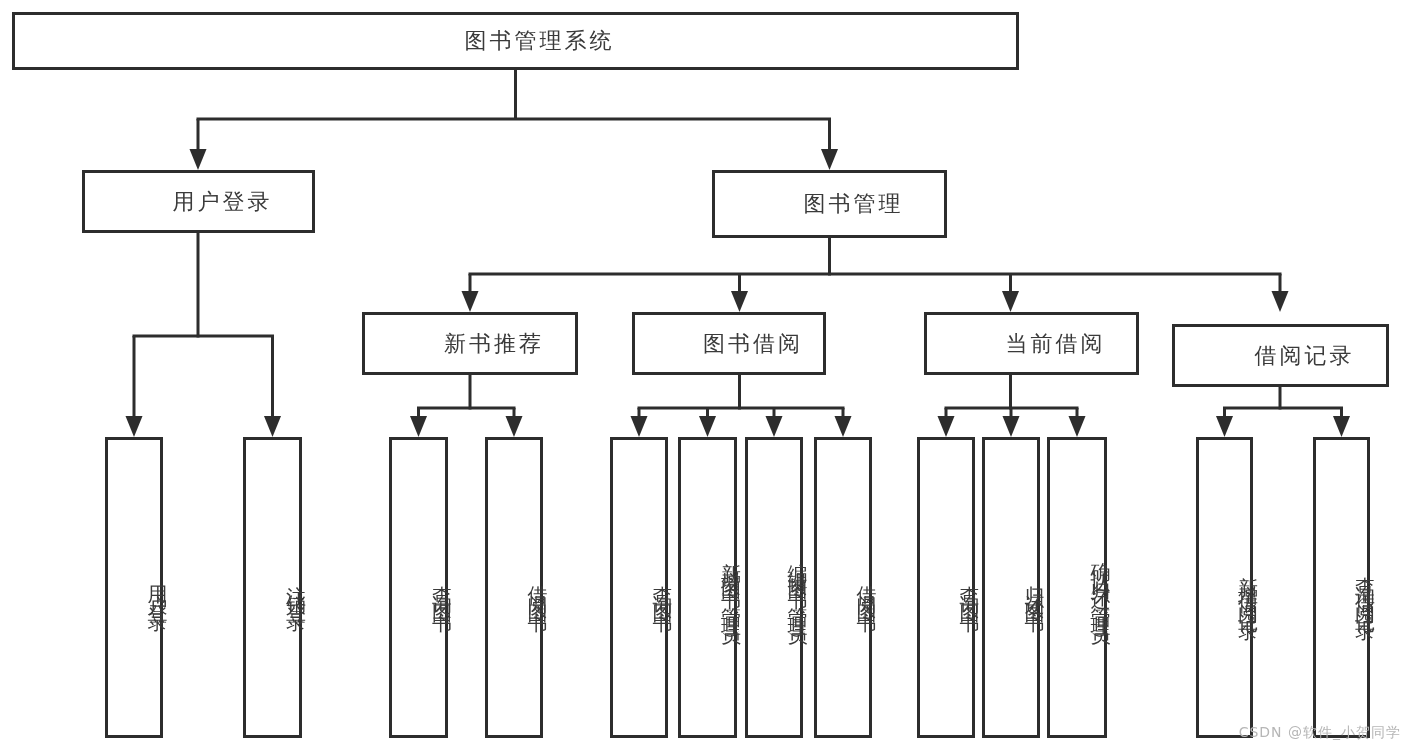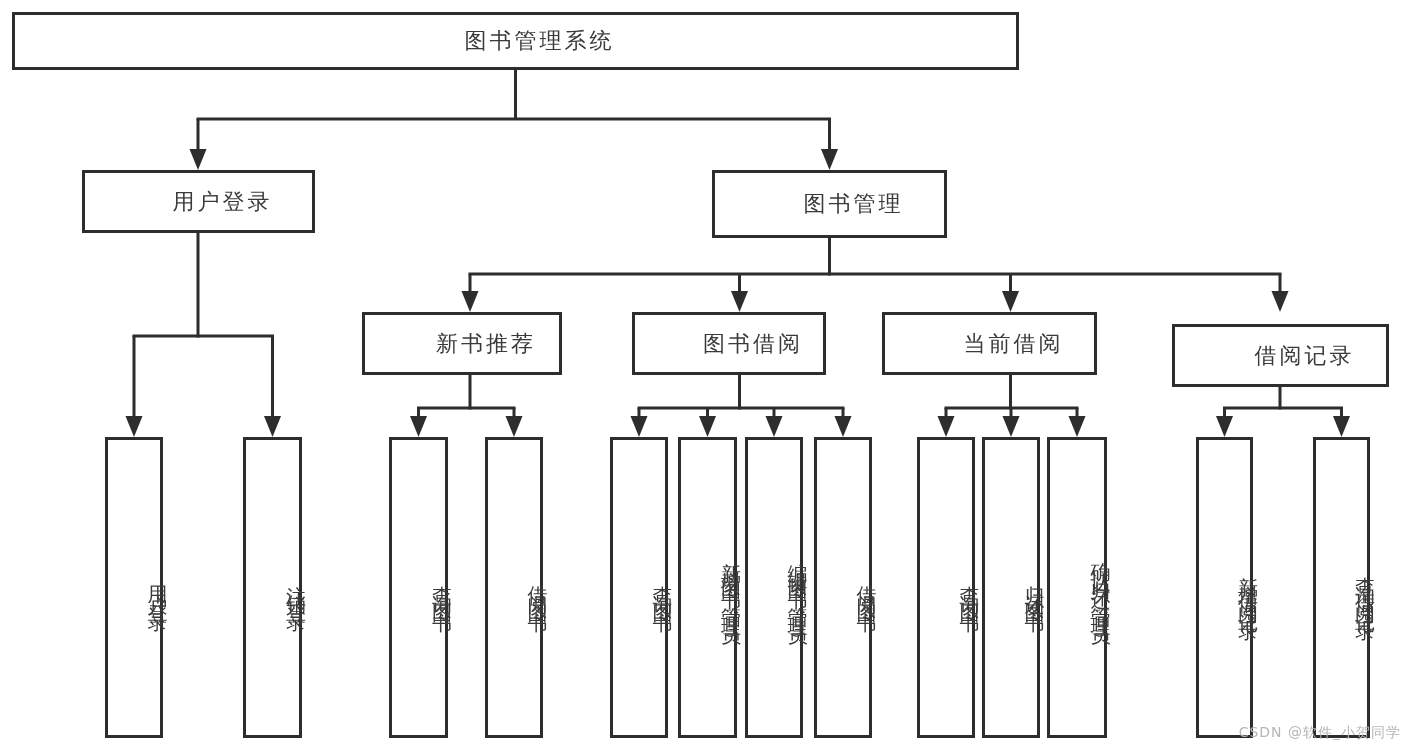--- a/index.html
+++ b/index.html
@@ -117,27 +117,27 @@
     <span class="hlabel">图书管理系统</span>
   </div>
 
   <div class="box hbox" style="left:82px;top:170px;width:233px;height:63px;">
     <span class="hlabel">用户登录</span>
   </div>
   <div class="box hbox" style="left:712px;top:170px;width:235px;height:68px;">
     <span class="hlabel">图书管理</span>
   </div>
 
-  <div class="box hbox" style="left:362px;top:312px;width:200px;height:63px;">
+  <div class="box hbox" style="left:362px;top:312px;width:216px;height:63px;">
     <span class="hlabel">新书推荐</span>
   </div>
   <div class="box hbox" style="left:632px;top:312px;width:194px;height:63px;">
     <span class="hlabel">图书借阅</span>
   </div>
-  <div class="box hbox" style="left:882px;top:312px;width:215px;height:63px;">
+  <div class="box hbox" style="left:924px;top:312px;width:215px;height:63px;">
     <span class="hlabel">当前借阅</span>
   </div>
   <div class="box hbox" style="left:1172px;top:324px;width:217px;height:63px;">
     <span class="hlabel">借阅记录</span>
   </div>
 
   <div class="box vbox" style="left:105px;top:437px;width:58px;height:301px;">
     <span class="vlabel">用户登录</span>
   </div>
   <div class="box vbox" style="left:243px;top:437px;width:59px;height:301px;">

